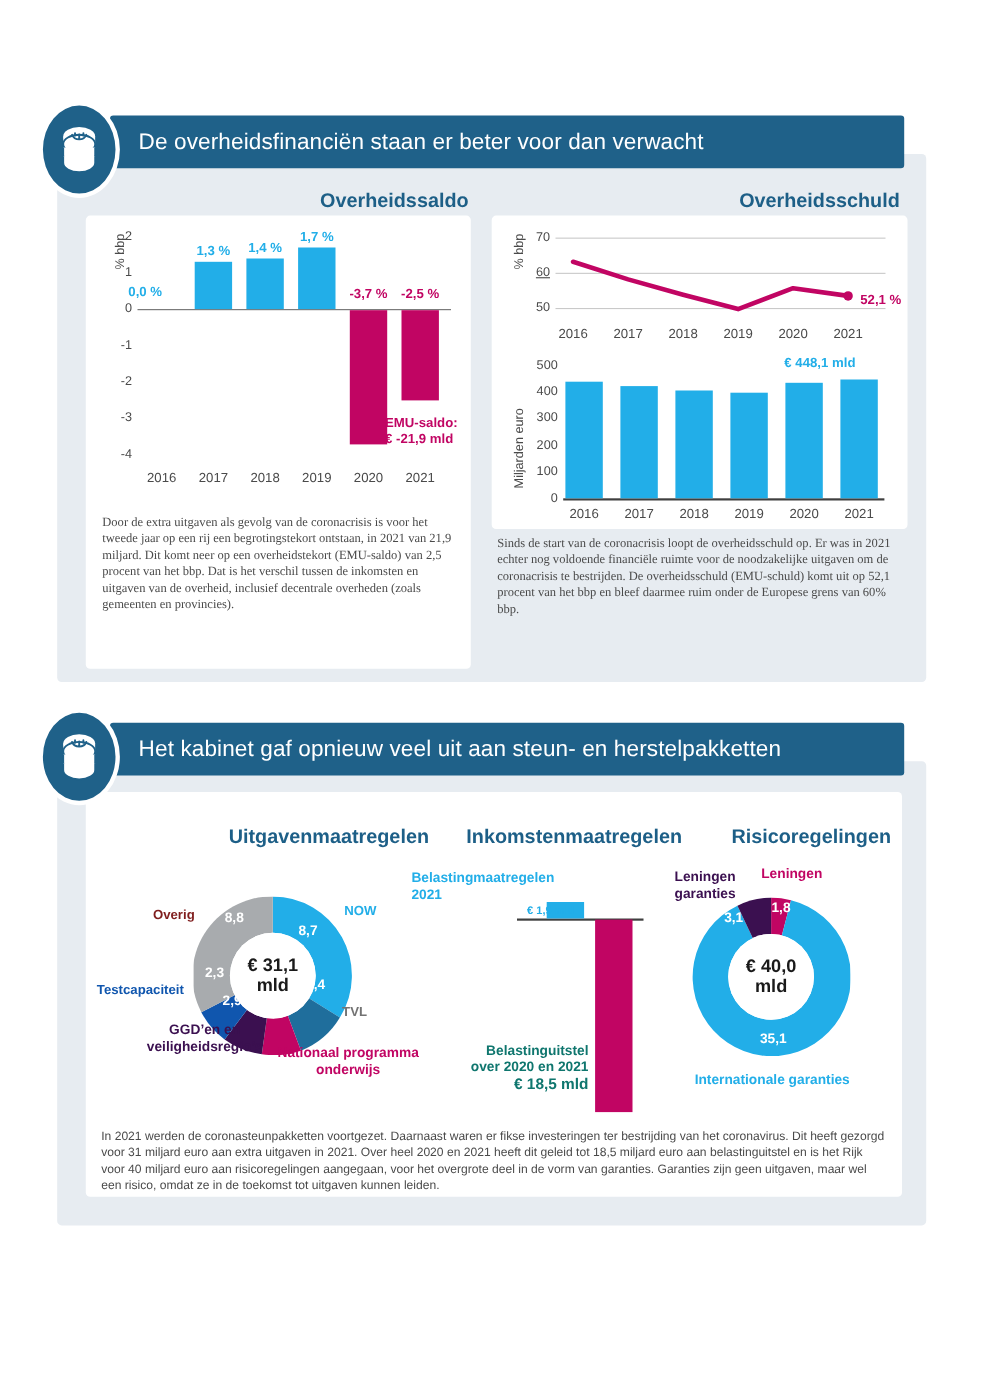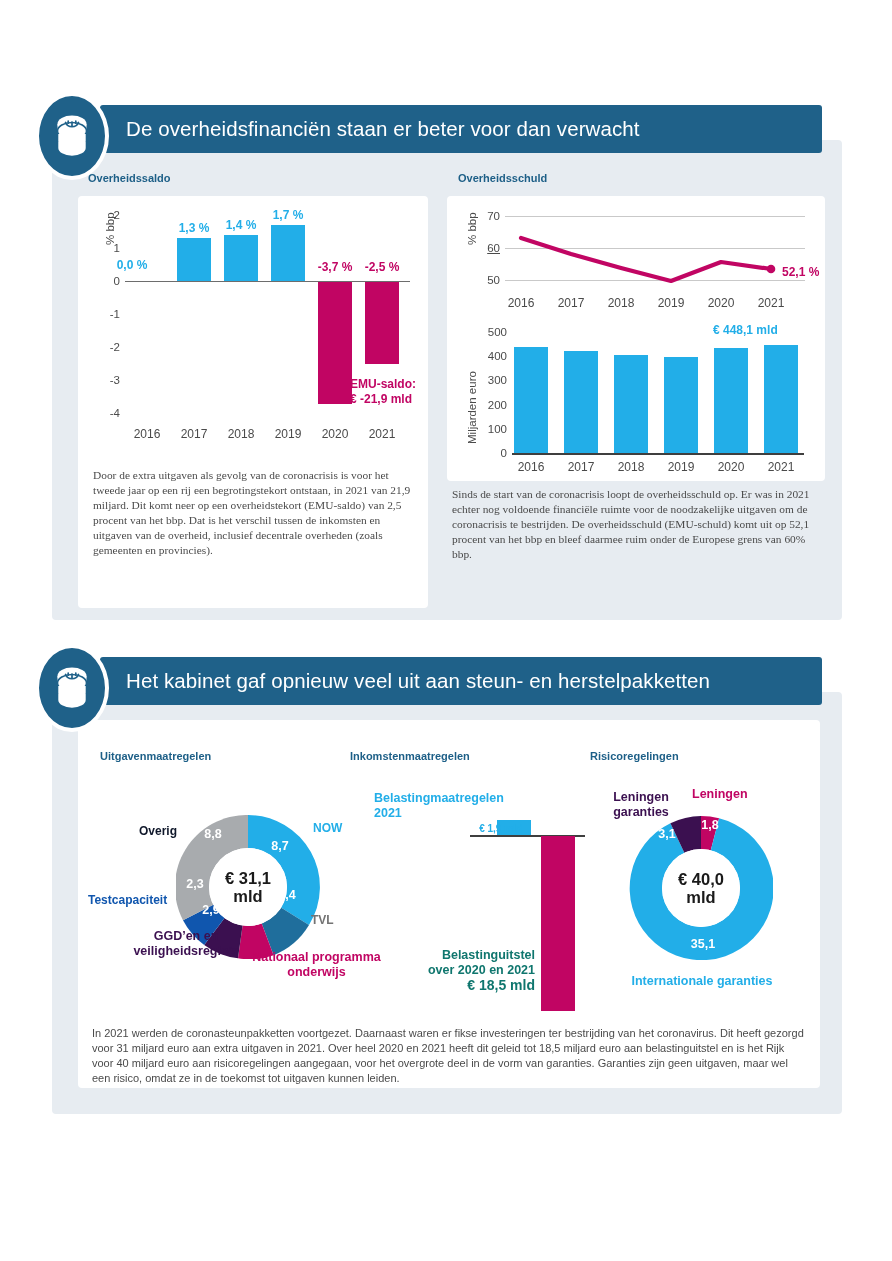--- a/index.html
+++ b/index.html
@@ -50,23 +50,23 @@
   
   .card{
     position:absolute;
     background:#ffffff;
     border-radius:4px;
     box-sizing:border-box;
   }
   .chart-title{
     position:absolute;
     color:#1d5f87;
-    font-size:11px;
+    font-size:18px;
     font-weight:bold;
-    text-align:left;
+    text-align:right;
     white-space:nowrap;
   }
   .body-text{
     position:absolute;
     font-size:11.4px;
     line-height:15.1px;
     color:#4a4a4a;
     font-family:"Liberation Serif", serif;
   }
   .body-text.sans{font-family:"Liberation Sans", sans-serif;font-size:11px;line-height:15px;}
@@ -280,21 +280,21 @@
       <div class="donut-center-text">mld</div>
     </div>
 
     <div class="slice-val" style="left:265px;top:839px;width:30px;">8,7</div>
     <div class="slice-val" style="left:272px;top:888px;width:30px;">5,4</div>
     <div class="slice-val" style="left:234px;top:913px;width:30px;">3,0</div>
     <div class="slice-val" style="left:196px;top:903px;width:30px;">2,9</div>
     <div class="slice-val" style="left:180px;top:877px;width:30px;">2,3</div>
     <div class="slice-val" style="left:198px;top:827px;width:30px;">8,8</div>
 
-    <div class="slice-lbl" style="left:139px;top:824px;color:#0f172a;">Overig</div>
+    <div class="slice-lbl" style="left:139px;top:824px;color:#7f1d1d;">Overig</div>
     <div class="slice-lbl" style="left:313px;top:821px;color:#22aee8;">NOW</div>
     <div class="slice-lbl" style="left:311px;top:913px;color:#737373;">TVL</div>
     <div class="slice-lbl" style="left:88px;top:893px;color:#1056ae;">Testcapaciteit</div>
 
     <div class="cap" style="left:121px;top:929px;width:130px;text-align:center;color:#3b1050;">
       <div>GGD’en en</div>
       <div>veiligheidsregio’s</div>
     </div>
     <div class="cap" style="left:244px;top:950px;width:145px;text-align:center;color:#c10563;">
       <div>Nationaal programma</div>

